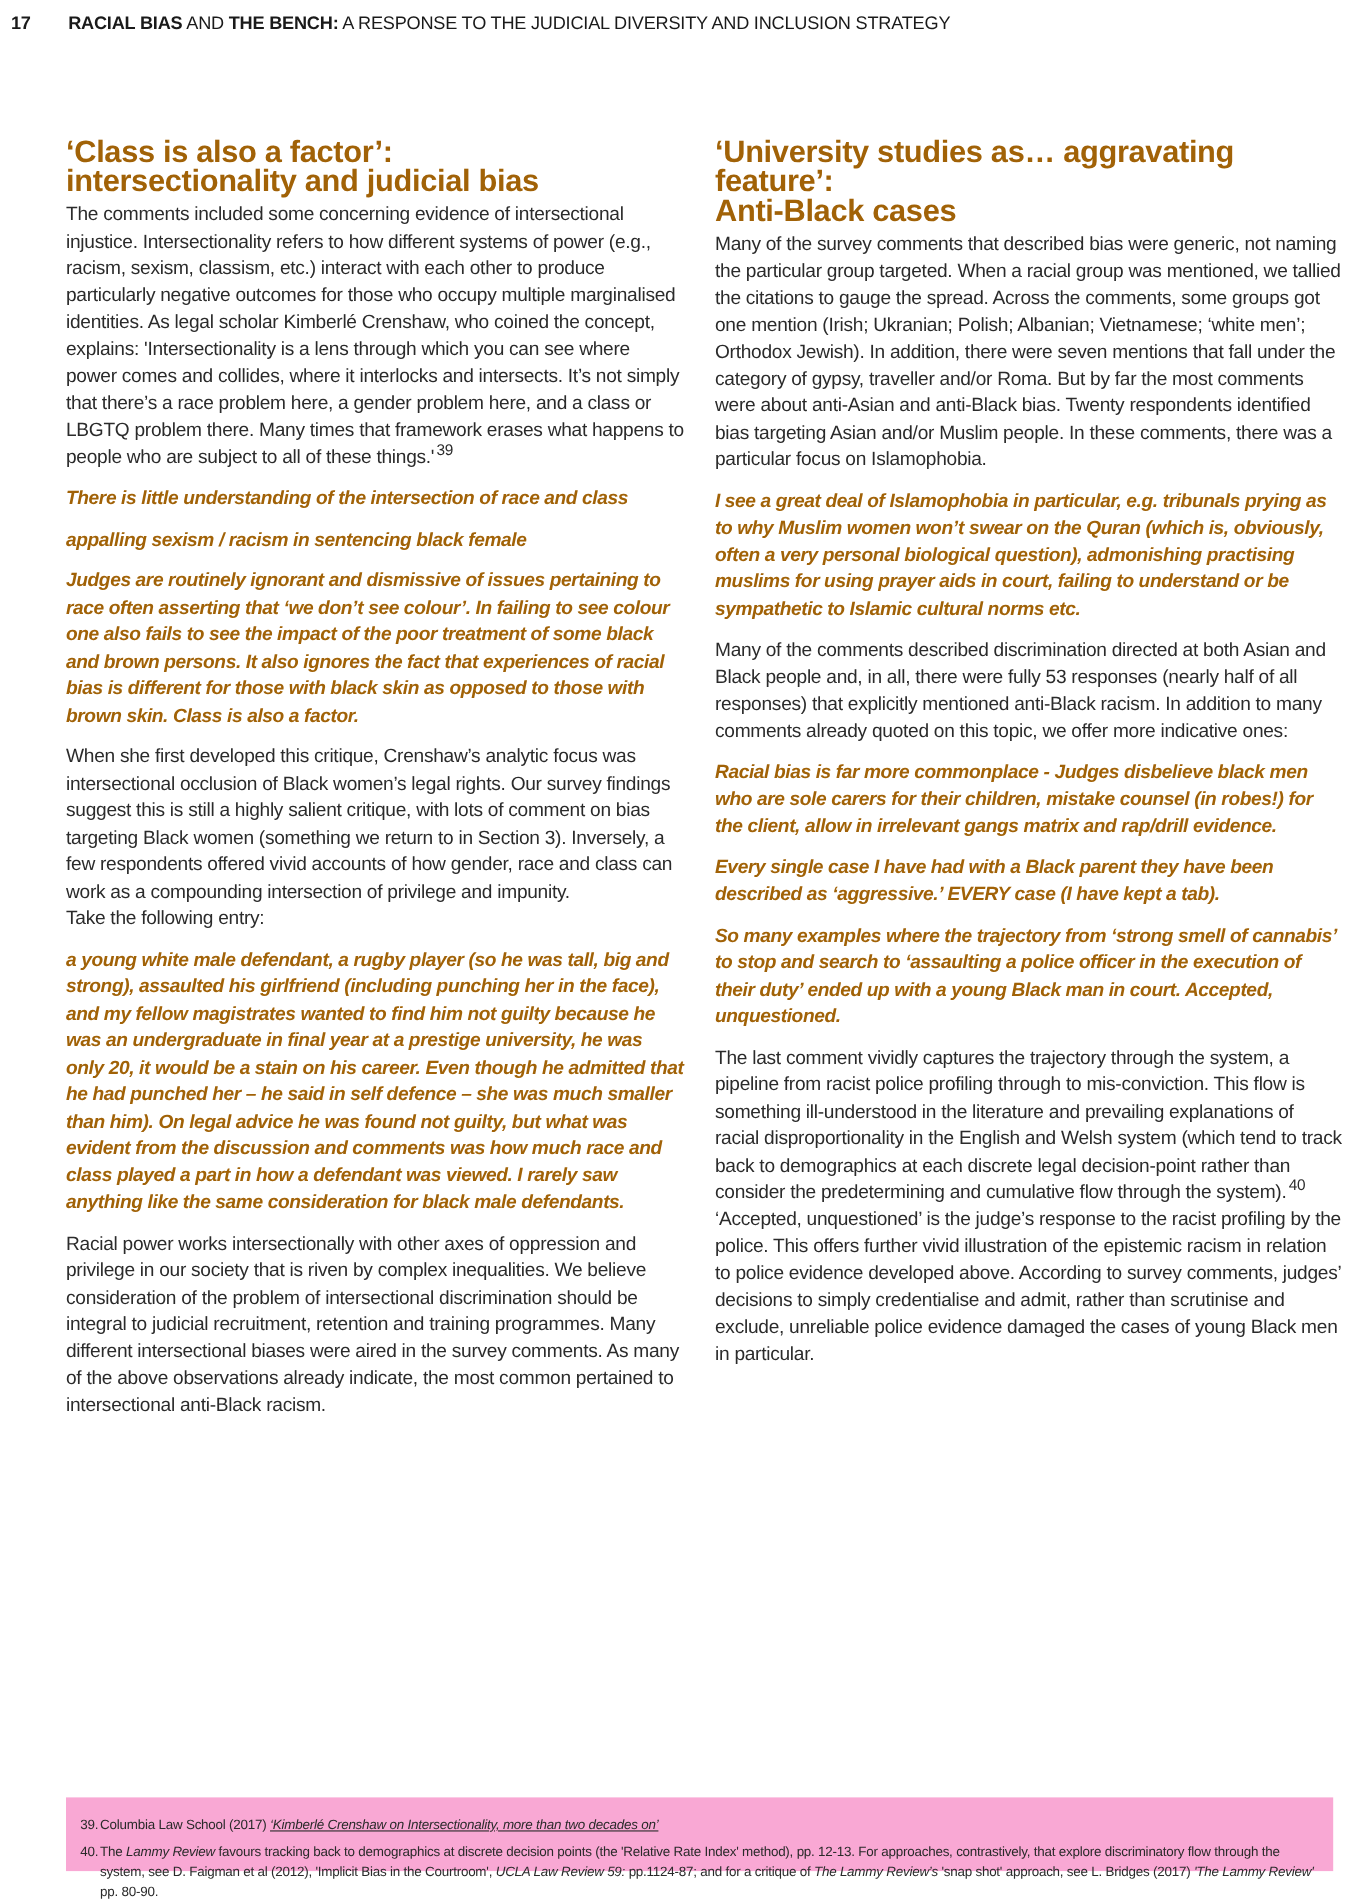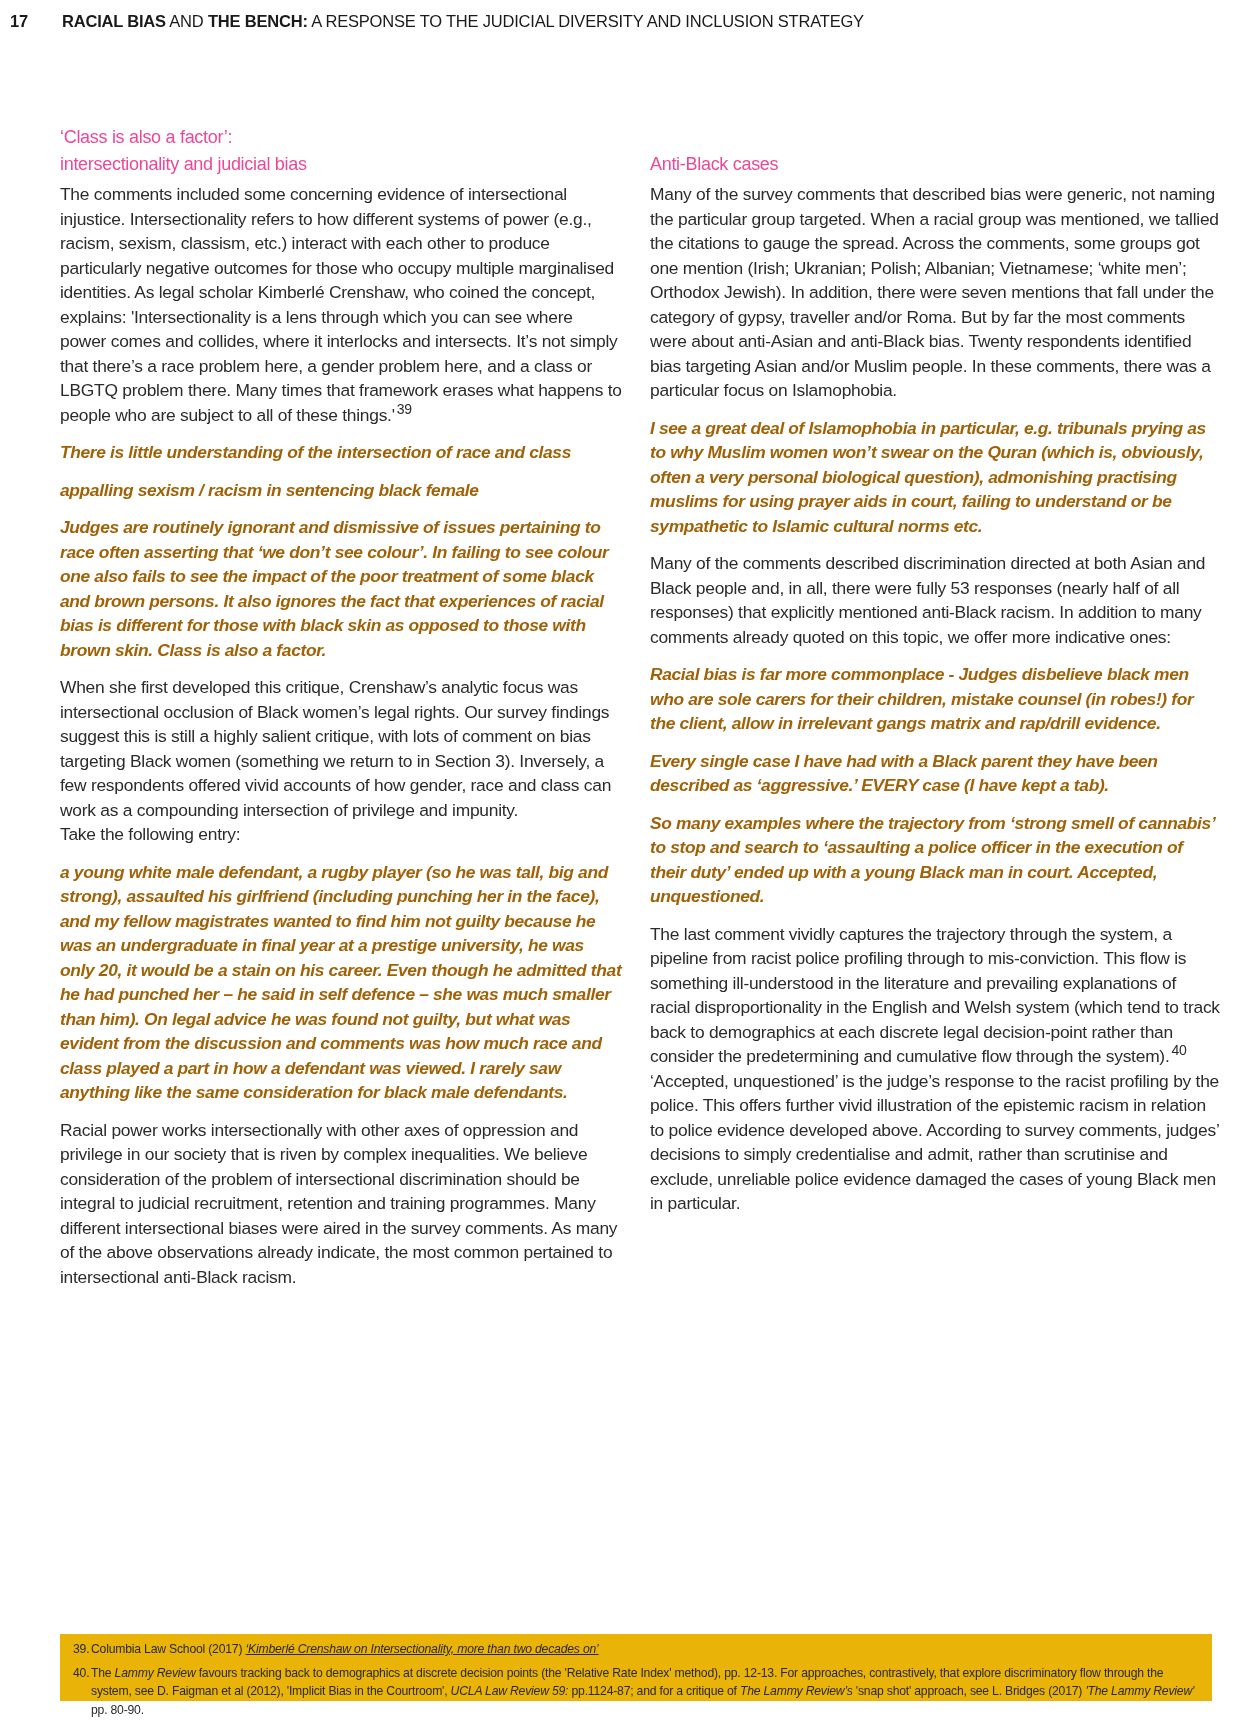--- a/index.html
+++ b/index.html
@@ -38,24 +38,24 @@
 
     .column {
       position: absolute;
       top: 124px;
     }
     .col-left { left: 60px; width: 562px; }
     .col-right { left: 650px; width: 570px; }
 
     h2.section-heading {
       margin: 0 0 4px 0;
-      color: #ec4899;
-      font-size: 18px;
+      color: #a16207;
+      font-size: 28px;
       line-height: 27px;
-      font-weight: normal;
+      font-weight: bold;
       letter-spacing: -0.3px;
     }
     p.body {
       margin: 0 0 13px 0;
       font-size: 17.4px;
       line-height: 24.5px;
       color: #2b2b2b;
       letter-spacing: -0.25px;
     }
     p.quote {
@@ -73,23 +73,23 @@
       line-height: 0;
       margin-left: 2px;
     }
 
     .footnotes {
       position: absolute;
       left: 60px;
       top: 1634px;
       width: 1152px;
       height: 67px;
-      background: #eab308;
+      background: #f9a8d4;
       box-sizing: border-box;
-      padding: 6px 14px 0 13px;
+      padding: 16px 14px 0 13px;
       font-size: 12.2px;
       line-height: 18.5px;
       color: #2a2a2a;
       letter-spacing: -0.2px;
     }
     .fn-item {
       display: flex;
       margin-bottom: 5px;
     }
     .fn-num {
@@ -121,21 +121,21 @@
   <p class="quote">There is little understanding of the intersection of race and class</p>
   <p class="quote">appalling sexism / racism in sentencing black female</p>
   <p class="quote">Judges are routinely ignorant and dismissive of issues pertaining to race often asserting that ‘we don’t see colour’. In failing to see colour one also fails to see the impact of the poor treatment of some black and brown persons. It also ignores the fact that experiences of racial bias is different for those with black skin as opposed to those with brown skin. Class is also a factor.</p>
   <p class="body"><span>When she first developed this critique, Crenshaw’s analytic focus was intersectional occlusion of Black women’s legal rights. Our survey findings suggest this is still a highly salient critique, with lots of comment on bias targeting Black women (something we return to in Section 3). Inversely, a few respondents offered vivid accounts of how gender, race and class can work as a compounding intersection of privilege and impunity.</span><br><span>Take the following entry:</span></p>
   <p class="quote">a young white male defendant, a rugby player (so he was tall, big and strong), assaulted his girlfriend (including punching her in the face), and my fellow magistrates wanted to find him not guilty because he was an undergraduate in final year at a prestige university, he was only 20, it would be a stain on his career. Even though he admitted that he had punched her – he said in self defence – she was much smaller than him). On legal advice he was found not guilty, but what was evident from the discussion and comments was how much race and class played a part in how a defendant was viewed. I rarely saw anything like the same consideration for black male defendants.</p>
   <p class="body">Racial power works intersectionally with other axes of oppression and privilege in our society that is riven by complex inequalities. We believe consideration of the problem of intersectional discrimination should be integral to judicial recruitment, retention and training programmes. Many different intersectional biases were aired in the survey comments. As many of the above observations already indicate, the most common pertained to intersectional anti-Black racism.</p>
 </div>
 
 <div class="column col-right">
   <h2 class="section-heading">
-    <br>
+    <span>‘University studies as… aggravating feature’:</span><br>
     <span>Anti-Black cases</span>
   </h2>
   <p class="body">Many of the survey comments that described bias were generic, not naming the particular group targeted. When a racial group was mentioned, we tallied the citations to gauge the spread. Across the comments, some groups got one mention (Irish; Ukranian; Polish; Albanian; Vietnamese; ‘white men’; Orthodox Jewish). In addition, there were seven mentions that fall under the category of gypsy, traveller and/or Roma. But by far the most comments were about anti-Asian and anti-Black bias. Twenty respondents identified bias targeting Asian and/or Muslim people. In these comments, there was a particular focus on Islamophobia.</p>
   <p class="quote">I see a great deal of Islamophobia in particular, e.g. tribunals prying as to why Muslim women won’t swear on the Quran (which is, obviously, often a very personal biological question), admonishing practising muslims for using prayer aids in court, failing to understand or be sympathetic to Islamic cultural norms etc.</p>
   <p class="body">Many of the comments described discrimination directed at both Asian and Black people and, in all, there were fully 53 responses (nearly half of all responses) that explicitly mentioned anti-Black racism. In addition to many comments already quoted on this topic, we offer more indicative ones:</p>
   <p class="quote">Racial bias is far more commonplace - Judges disbelieve black men who are sole carers for their children, mistake counsel (in robes!) for the client, allow in irrelevant gangs matrix and rap/drill evidence.</p>
   <p class="quote">Every single case I have had with a Black parent they have been described as ‘aggressive.’ EVERY case (I have kept a tab).</p>
   <p class="quote">So many examples where the trajectory from ‘strong smell of cannabis’ to stop and search to ‘assaulting a police officer in the execution of their duty’ ended up with a young Black man in court. Accepted, unquestioned.</p>
   <p class="body"><span>The last comment vividly captures the trajectory through the system, a pipeline from racist police profiling through to mis-conviction. This flow is something ill-understood in the literature and prevailing explanations of racial disproportionality in the English and Welsh system (which tend to track back to demographics at each discrete legal decision-point rather than consider the predetermining and cumulative flow through the system).</span><sup class="fn">40</sup><span> ‘Accepted, unquestioned’ is the judge’s response to the racist profiling by the police. This offers further vivid illustration of the epistemic racism in relation to police evidence developed above.  According to survey comments, judges’ decisions to simply credentialise and admit, rather than scrutinise and exclude, unreliable police evidence damaged the cases of young Black men in particular.</span></p>
 </div>

